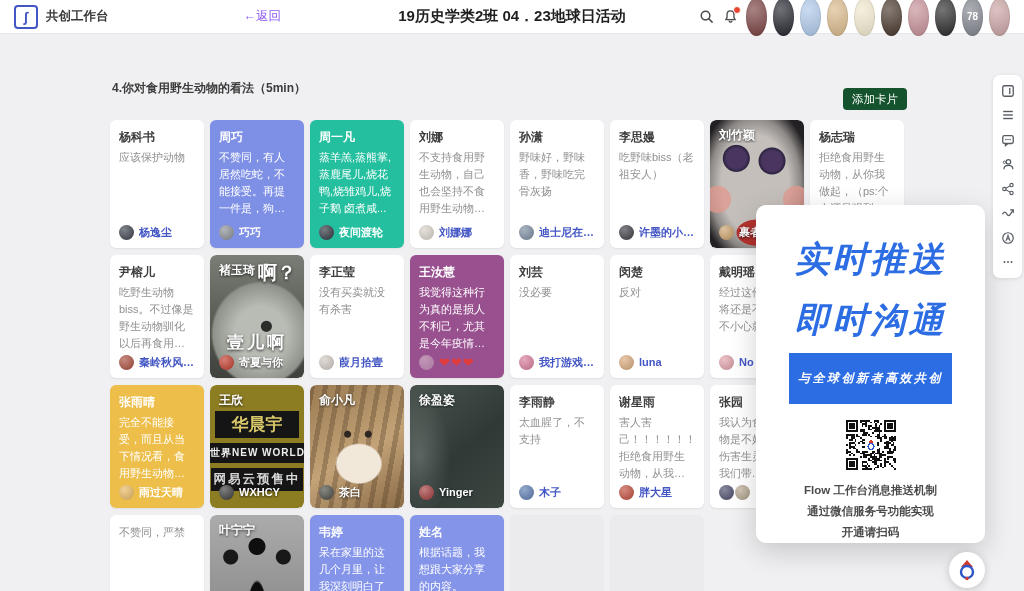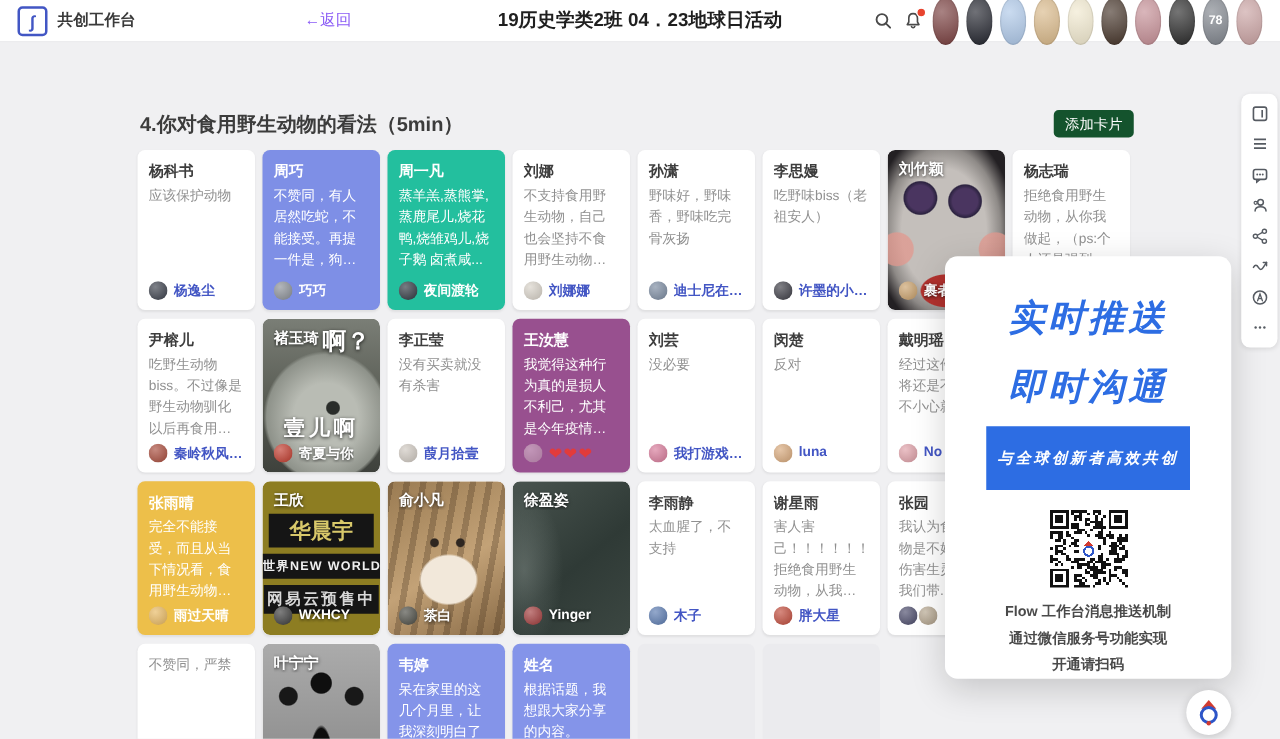--- a/index.html
+++ b/index.html
@@ -17,21 +17,21 @@
   .header-right{margin-left:auto;display:flex;align-items:center;gap:7px;z-index:2;}
   .hicon{width:17px;height:17px;position:relative;display:flex;align-items:center;justify-content:center;cursor:pointer;}
   .hicon svg{display:block;}
   .bell-dot{position:absolute;top:-2px;right:-2px;width:6px;height:6px;border-radius:50%;
     background:#e8442e;border:1px solid #fff;}
   .avatar{width:21px;height:38px;border-radius:50%;box-shadow:inset 0 0 0 1px rgba(0,0,0,.08);
     display:flex;align-items:center;justify-content:center;font-size:10px;font-weight:700;color:#fff;cursor:pointer;
     background-image:radial-gradient(circle at 35% 30%, rgba(255,255,255,.35), rgba(0,0,0,.12));}
 
   
-  .section-title{position:absolute;left:112px;top:90px;font-size:16px;font-weight:700;color:#3c3c3c;z-index:5;}
+  .section-title{position:absolute;left:112px;top:80px;font-size:12px;font-weight:700;color:#3c3c3c;z-index:5;}
   .add-card-btn{position:absolute;left:843px;top:88px;width:64px;height:22px;background:#14532d;color:#fff;
     border:none;border-radius:4px;font-size:11.5px;display:flex;align-items:center;justify-content:center;
     cursor:pointer;z-index:5;font-family:inherit;}
 
   
   .grid{position:absolute;left:110px;top:120px;width:794px;display:grid;
     grid-template-columns:repeat(8,94px);grid-template-rows:128px 123px 123px 150px;gap:7px 6px;z-index:5;}
   .cell{border-radius:6px;position:relative;}
   .card{background:#fff;box-shadow:0 1px 2px rgba(0,0,0,.07);padding:9px 9px 8px 9px;box-sizing:border-box;
     display:flex;flex-direction:column;overflow:hidden;cursor:pointer;}
@@ -100,21 +100,21 @@
     radial-gradient(circle at 50% 21%, #0f0f0f 8px, transparent 9px),
     radial-gradient(circle at 78% 28%, #181818 7px, transparent 8px),
     radial-gradient(ellipse 17% 42% at 22% 78%, #1d1d1d 60%, transparent 64%),
     radial-gradient(ellipse 19% 48% at 50% 74%, #0d0d0d 60%, transparent 64%),
     radial-gradient(ellipse 17% 42% at 78% 78%, #1d1d1d 60%, transparent 64%),
     linear-gradient(180deg,#ababab,#7c7c7c);}
 
   
   .promo{position:absolute;left:756px;top:205px;width:229px;height:338px;background:#fff;border-radius:10px;
     box-shadow:0 8px 28px rgba(0,0,0,.18);z-index:20;display:flex;flex-direction:column;align-items:center;box-sizing:border-box;}
-  .promo-h{font-size:29px;font-weight:900;font-style:italic;color:#2d6de3;letter-spacing:3px;line-height:1;}
+  .promo-h{font-size:35px;font-weight:900;font-style:italic;color:#2d6de3;letter-spacing:3px;line-height:1;}
   .promo-h1{margin-top:36px;}
   .promo-h2{margin-top:26px;}
   .promo-banner{margin-top:16px;background:#2d6de3;color:#fff;font-size:12px;font-weight:800;
     letter-spacing:2.5px;padding:17px 9px;font-style:italic;}
   .promo-qr{margin-top:16px;width:66px;height:66px;}
   .promo-caption{margin-top:10px;font-size:11.5px;color:#4a4a4a;line-height:21px;text-align:center;font-weight:600;}
 
   
   .rail{position:absolute;left:993px;top:75px;width:29px;height:203px;background:#fff;border-radius:7px;
     box-shadow:0 1px 4px rgba(0,0,0,.10);z-index:30;display:flex;flex-direction:column;align-items:center;

